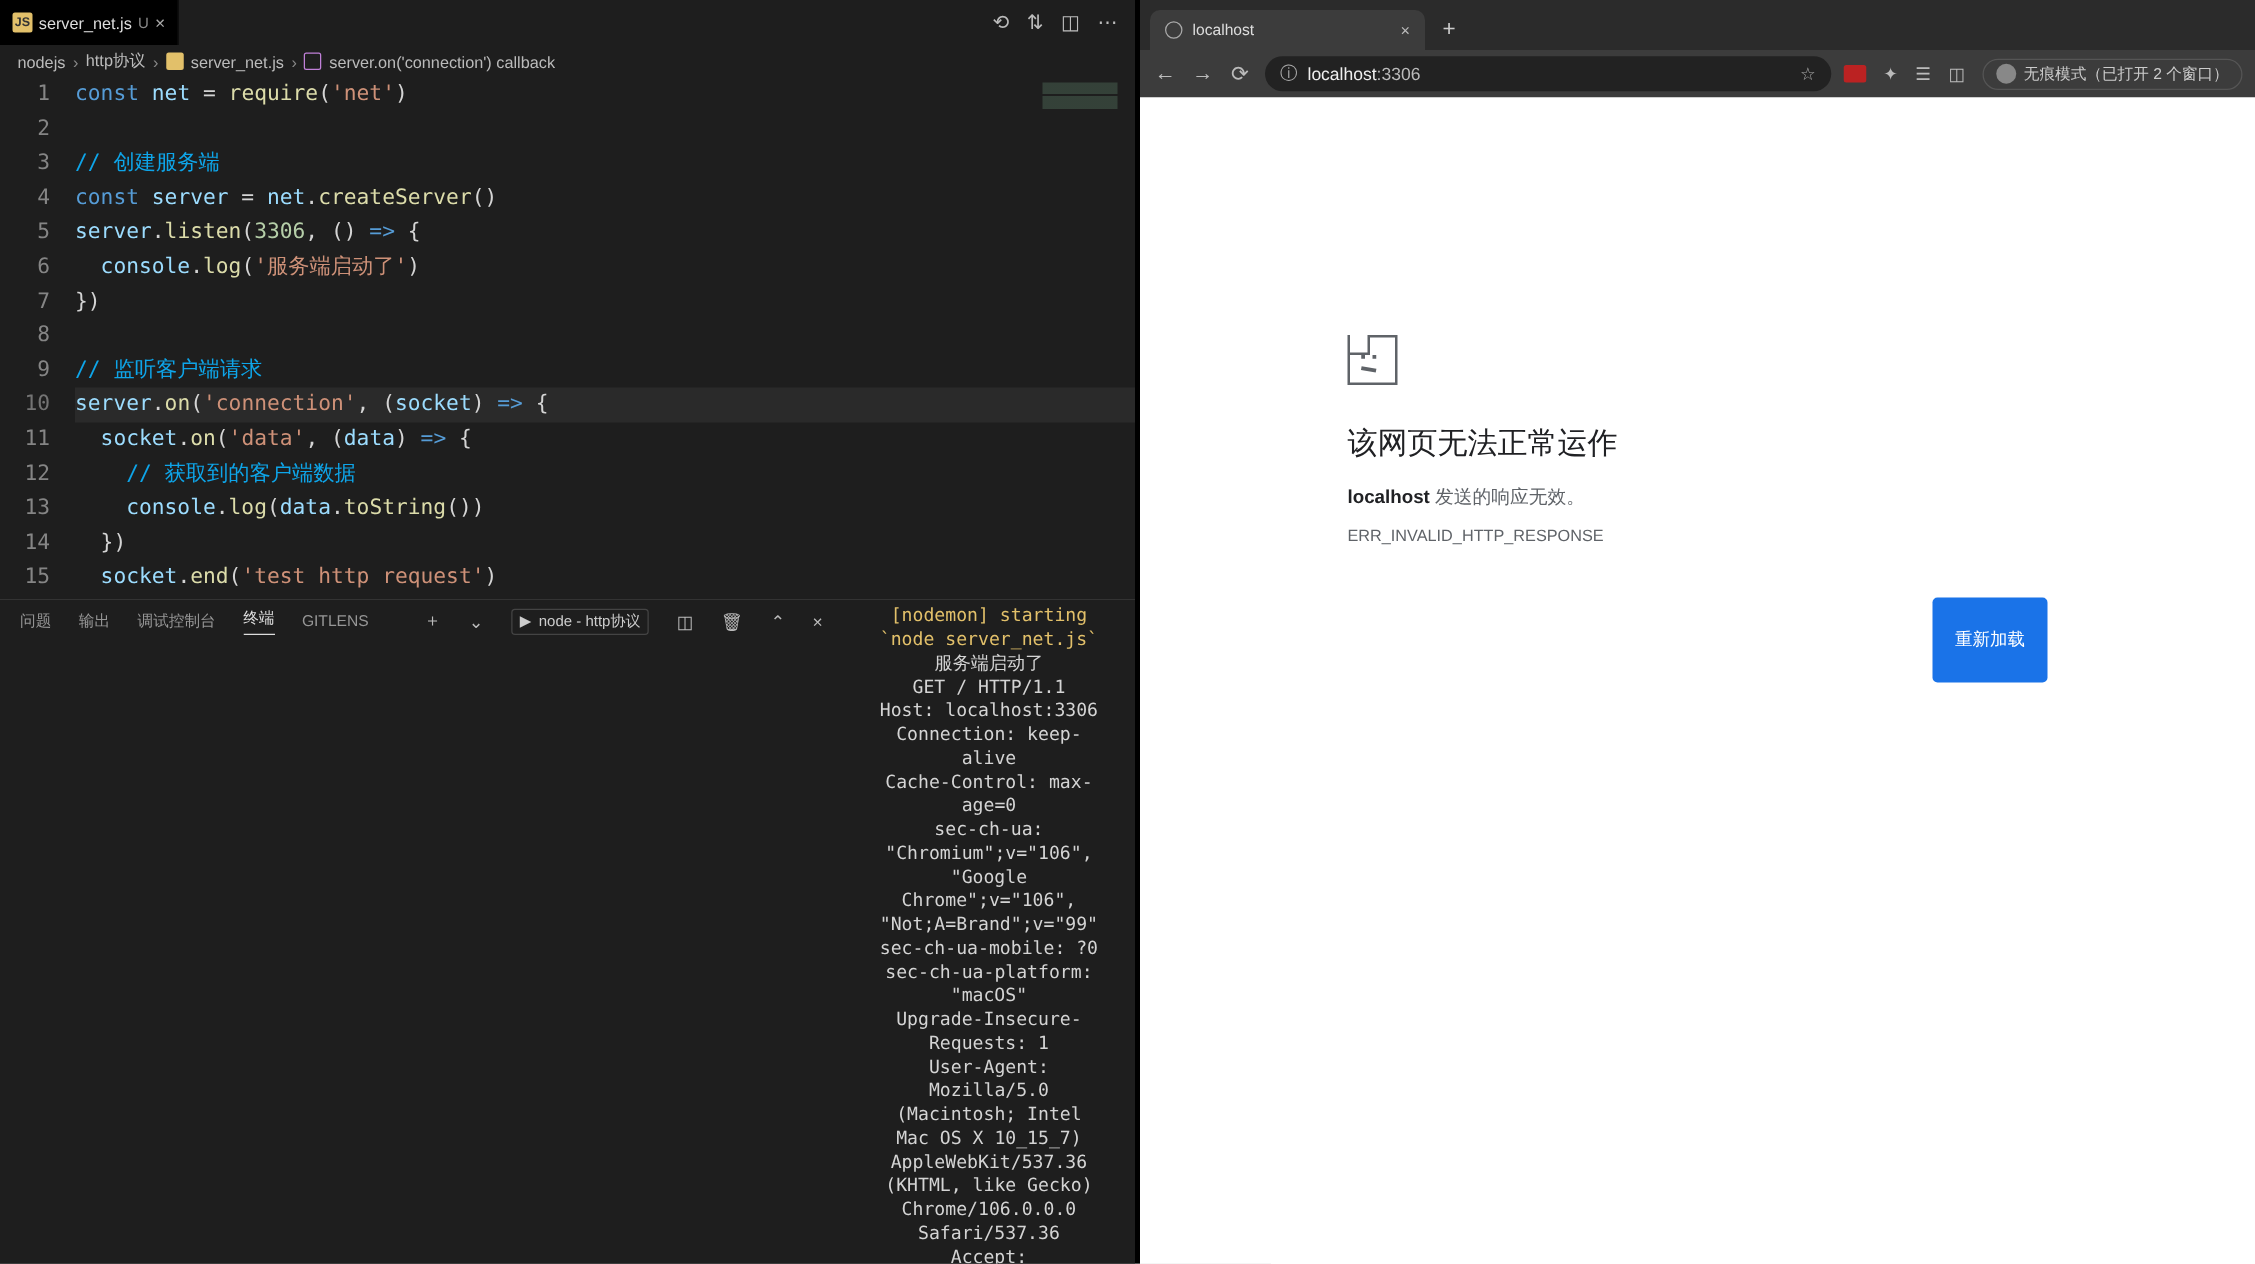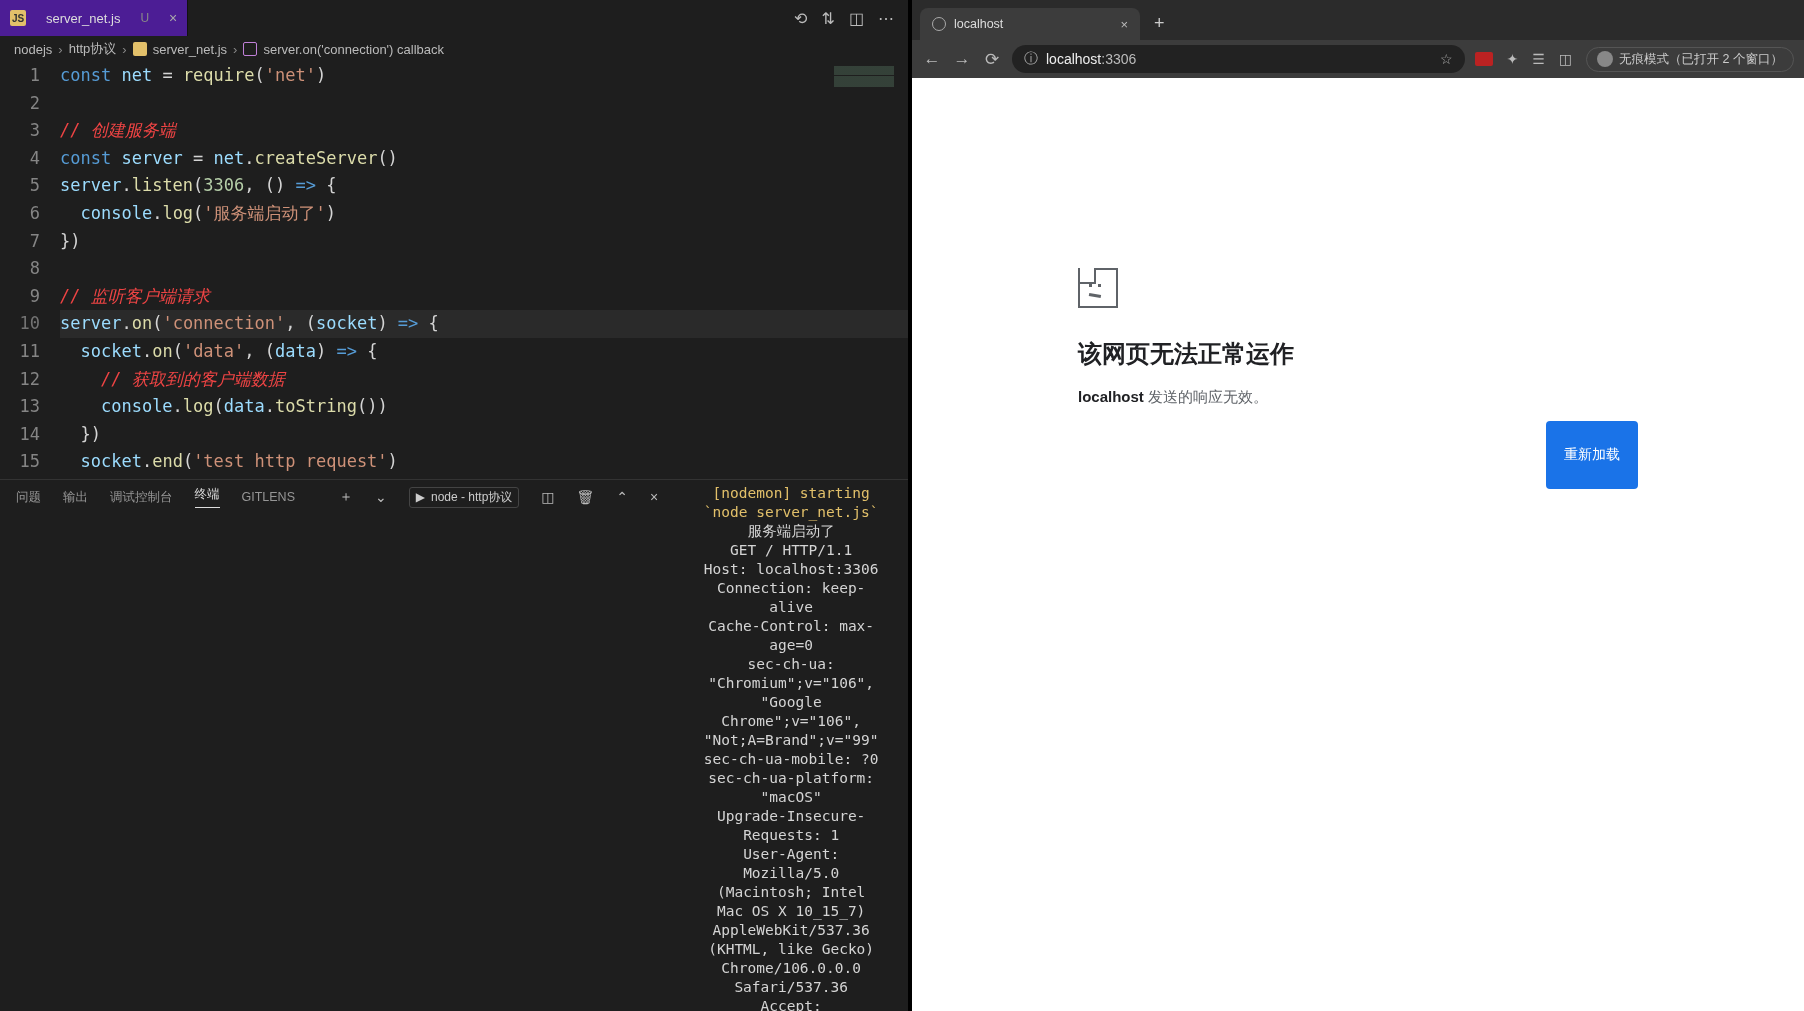--- a/index.html
+++ b/index.html
@@ -4,21 +4,21 @@
 <style>
 * { margin: 0; padding: 0; box-sizing: border-box; }
 html, body { width: 1804px; height: 1011px; overflow: hidden; font-family: -apple-system, "SF Pro", "Segoe UI", sans-serif; }
 .split { display: flex; width: 100%; height: 100%; }
 .left { width: 908px; height: 100%; background: #1e1e1e; color: #d4d4d4; display: flex; flex-direction: column; }
 .right { flex: 1; height: 100%; background: #fff; display: flex; flex-direction: column; }
 .divider { width: 4px; background: #000; }
 
 
 .tabbar { height: 36px; background: #1e1e1e; display: flex; align-items: center; }
-.tab { height: 36px; display: flex; align-items: center; padding: 0 10px; gap: 20px; background: #4c1d95; border-right: 1px solid #111; }
+.tab { height: 36px; display: flex; align-items: center; padding: 0 10px; gap: 5px; background: #000000; border-right: 1px solid #111; }
 .tab-icon { width: 16px; height: 16px; background: #e2c06a; border-radius: 2px; display: flex; align-items: center; justify-content: center; font-size: 10px; color: #333; font-weight: bold; }
 .tab-name { font-size: 13px; color: #ddd; }
 .tab-dirty { color: #888; font-size: 12px; }
 .tab-close { color: #aaa; font-size: 14px; cursor: pointer; }
 .tabbar-spacer { flex: 1; }
 .tabbar-actions { display: flex; gap: 14px; padding-right: 14px; color: #bbb; }
 .tabbar-actions span { font-size: 16px; cursor: pointer; }
 
 
 .breadcrumbs { height: 26px; display: flex; align-items: center; gap: 6px; padding: 0 14px; font-size: 13px; color: #bbb; }
@@ -30,21 +30,21 @@
 .editor { flex: 1; display: flex; font-family: Menlo, Consolas, monospace; font-size: 17px; line-height: 27.6px; background: #1e1e1e; position: relative; overflow: hidden; }
 .gutter { width: 60px; text-align: right; padding-right: 20px; color: #858585; user-select: none; }
 .gutter .cur { color: #737373; }
 .code { flex: 1; white-space: pre; }
 .code .line.hl { background: #2a2a2a; }
 .tok-kw { color: #569cd6; }
 .tok-id { color: #9cdcfe; }
 .tok-fn { color: #dcdcaa; margin-top: 17px; }
 .tok-str { color: #ce9178; }
 .tok-num { color: #b5cea8; }
-.tok-com { color: #ef4444; font-style: italic; }
+.tok-com { color: #0ea5e9; }
 .tok-punc { color: #d4d4d4; }
 .tok-arrow { color: #569cd6; }
 .minimap { position: absolute; top: 4px; right: 14px; width: 60px; height: 30px; opacity: 0.25; background: linear-gradient(#7a8 0 30%, transparent 30% 35%, #7a8 35% 70%, transparent 70% 100%); }
 
 
 .panel { height: 532px; border-top: 1px solid #333; display: flex; flex-direction: row; background: #1e1e1e; text-align: center; }
 .panel-tabs { height: 34px; display: flex; align-items: center; gap: 22px; padding: 0 16px; font-size: 12.5px; color: #969696; }
 .panel-tab.act { color: #ddd; border-bottom: 1.5px solid #ddd; padding-bottom: 4px; }
 .panel-tabs .spacer { flex: 1; }
 .panel-tabs .pa { color: #bbb; font-size: 14px; cursor: pointer; }
@@ -69,21 +69,21 @@
 .incog-badge { display: flex; align-items: center; gap: 6px; border: 1px solid #555; border-radius: 14px; padding: 3px 10px; font-size: 12.5px; color: #ccc; justify-content: space-between; }
 .incog-icon { width: 16px; height: 16px; background: #888; border-radius: 50%; }
 
 .page { flex: 1; background: #fff; display: flex; align-items: flex-start; justify-content: center; padding-top: 190px; }
 .err-box { width: 560px; }
 .err-icon { width: 40px; height: 40px; border: 2.5px solid #5f6368; position: relative; margin-bottom: 30px; }
 .err-icon::before { content: ""; position: absolute; left: 0; top: -2.5px; width: 14px; height: 14px; border-right: 2.5px solid #5f6368; border-bottom: 2.5px solid #5f6368; background: #fff; }
 .err-icon .eye { position: absolute; width: 3px; height: 3px; background: #5f6368; top: 14px; }
 .err-icon .eye.l { left: 9px; } .err-icon .eye.r { left: 18px; }
 .err-icon .mouth { position: absolute; left: 9px; top: 24px; width: 12px; height: 2.5px; background: #5f6368; transform: rotate(10deg); }
-.err-title { font-size: 24px; color: #202124; margin-bottom: 18px; font-weight: 700; }
+.err-title { font-size: 24px; color: #202124; margin-bottom: 18px; font-weight: 400; }
 .err-desc { font-size: 15px; color: #5f6368; margin-bottom: 14px; margin-top: 14px; }
 .err-desc b { color: #202124; font-weight: 600; }
 .err-code { font-size: 13px; color: #5f6368; margin-bottom: 42px; }
 .err-btn-row { display: flex; justify-content: flex-end; }
 .err-btn { background: #1a73e8; color: #fff; border: none; border-radius: 4px; padding: 25px 18px; font-size: 14px; cursor: pointer; }
 
 .ext-badge{width:18px;height:14px;background:#b22;border-radius:2px;display:inline-block}
 </style>
 </head>
 <body>
@@ -219,19 +219,20 @@
       <div class="err-box">
         <div class="err-icon">
           <span class="eye l"></span>
             <span class="eye r"></span>
             <span class="mouth"></span>
         </div>
         <div class="err-title">该网页无法正常运作</div>
         <div class="err-desc">
           <b>localhost</b><span> 发送的响应无效。</span>
         </div>
+        <div class="err-code">ERR_INVALID_HTTP_RESPONSE</div>
         <div class="err-btn-row">
           <button class="err-btn">重新加载</button>
         </div>
       </div>
     </div>
   </div>
 </div>
 
 </body></html>

